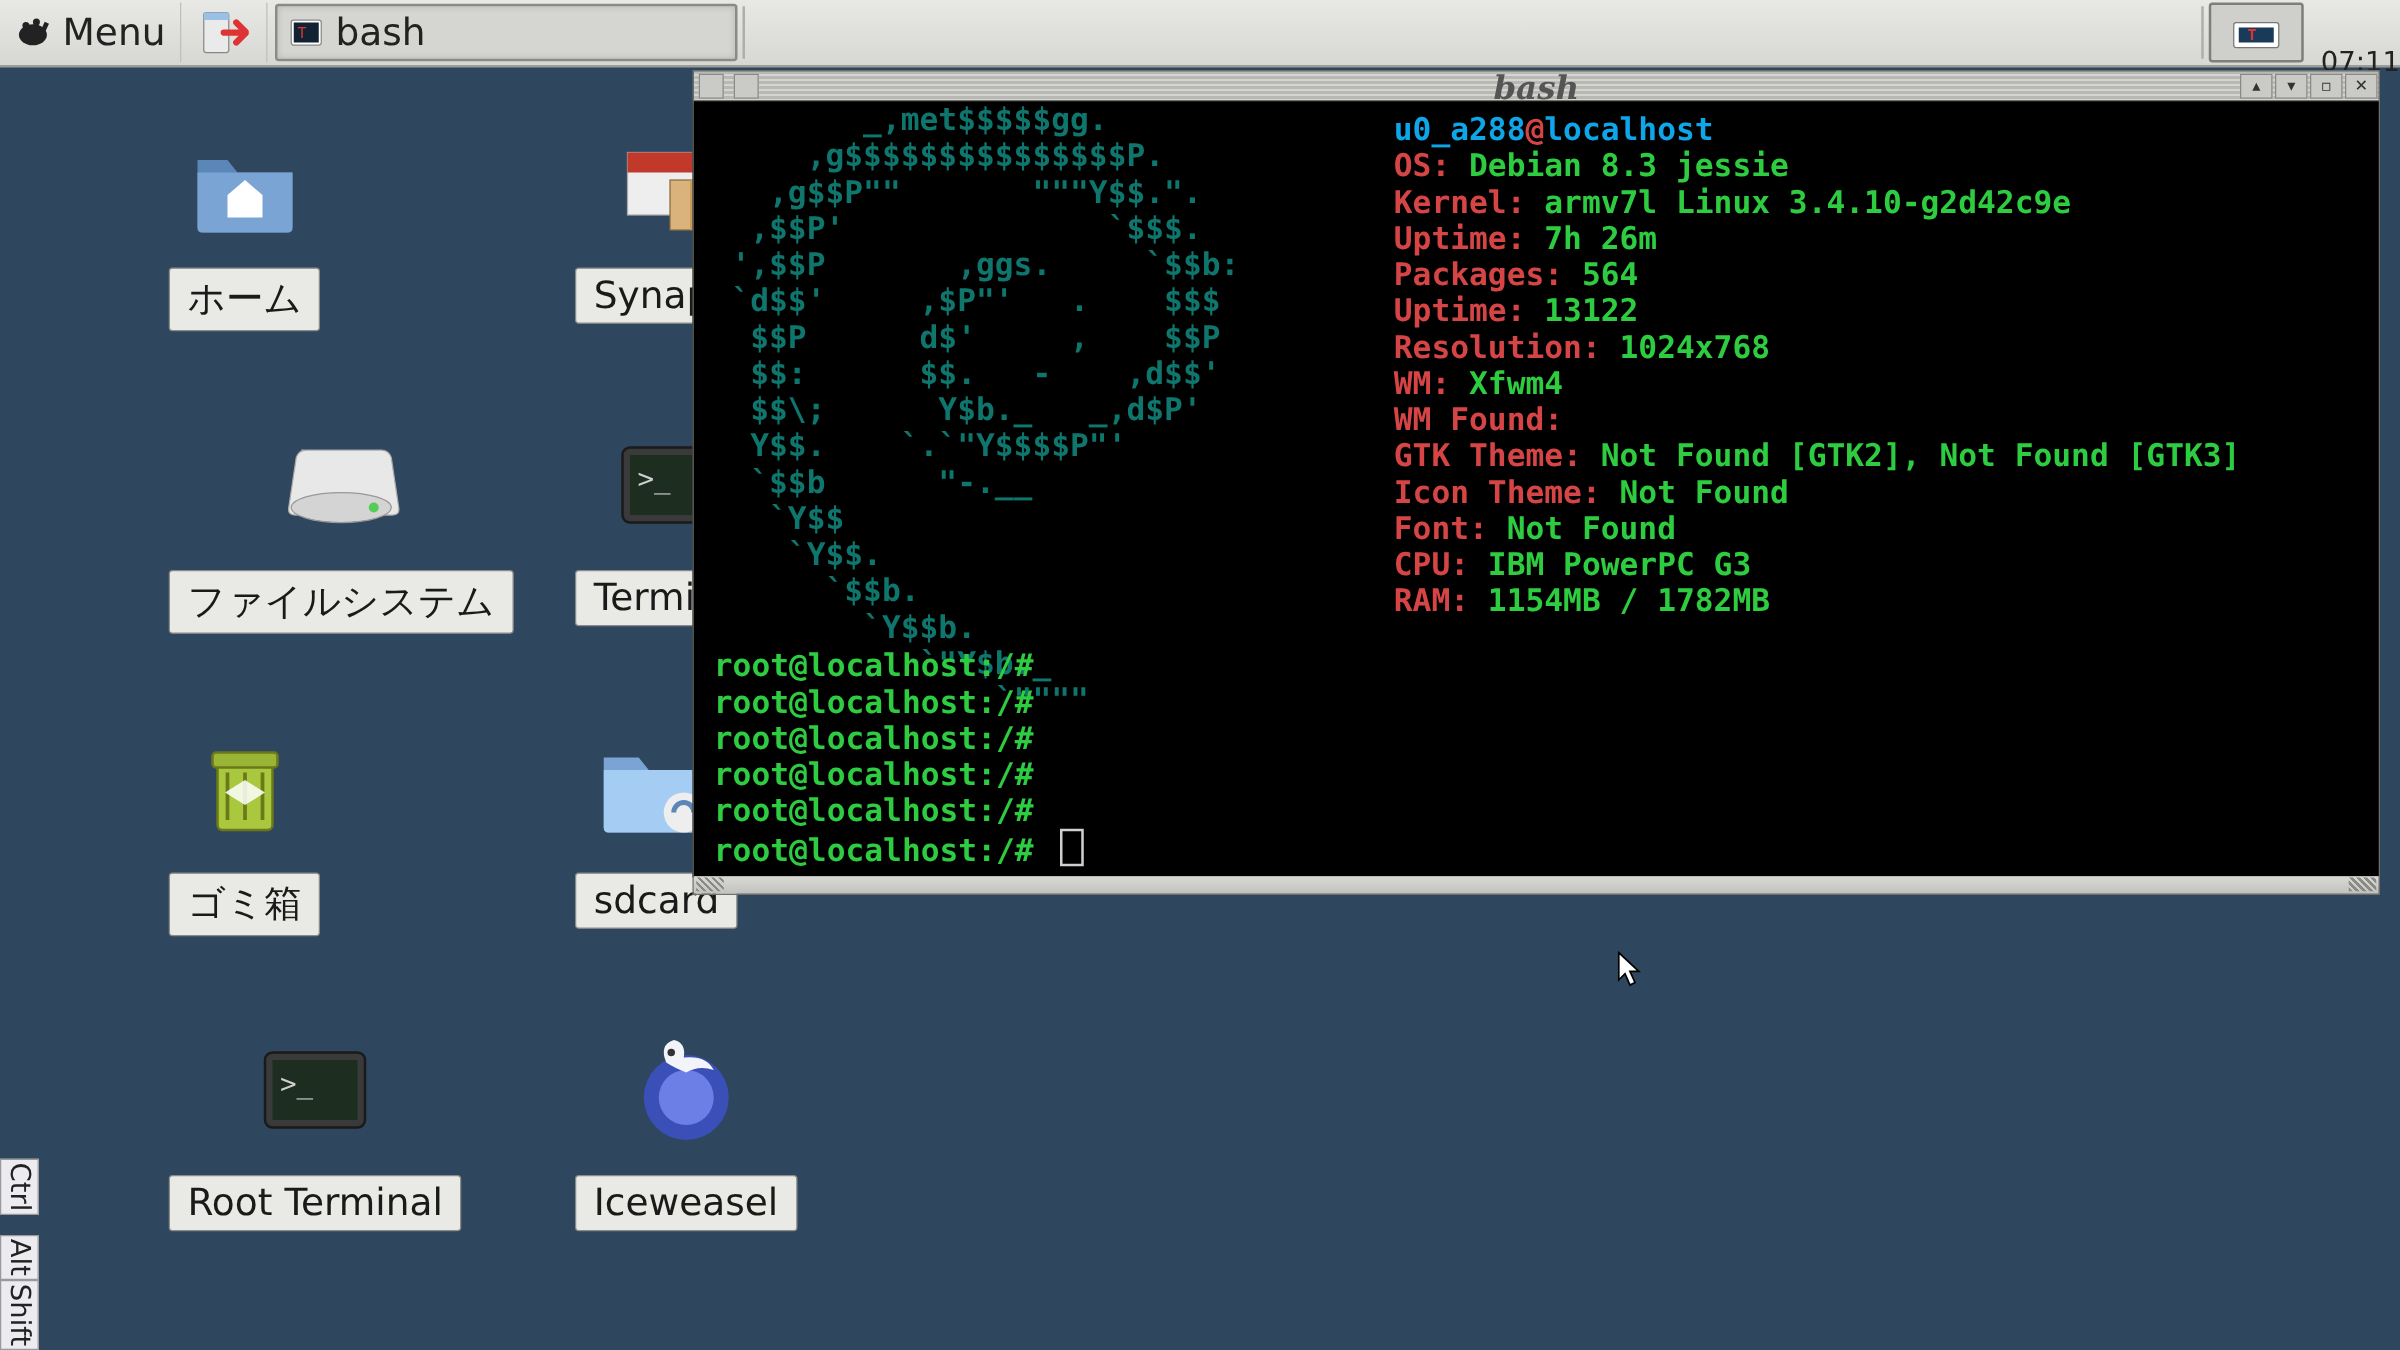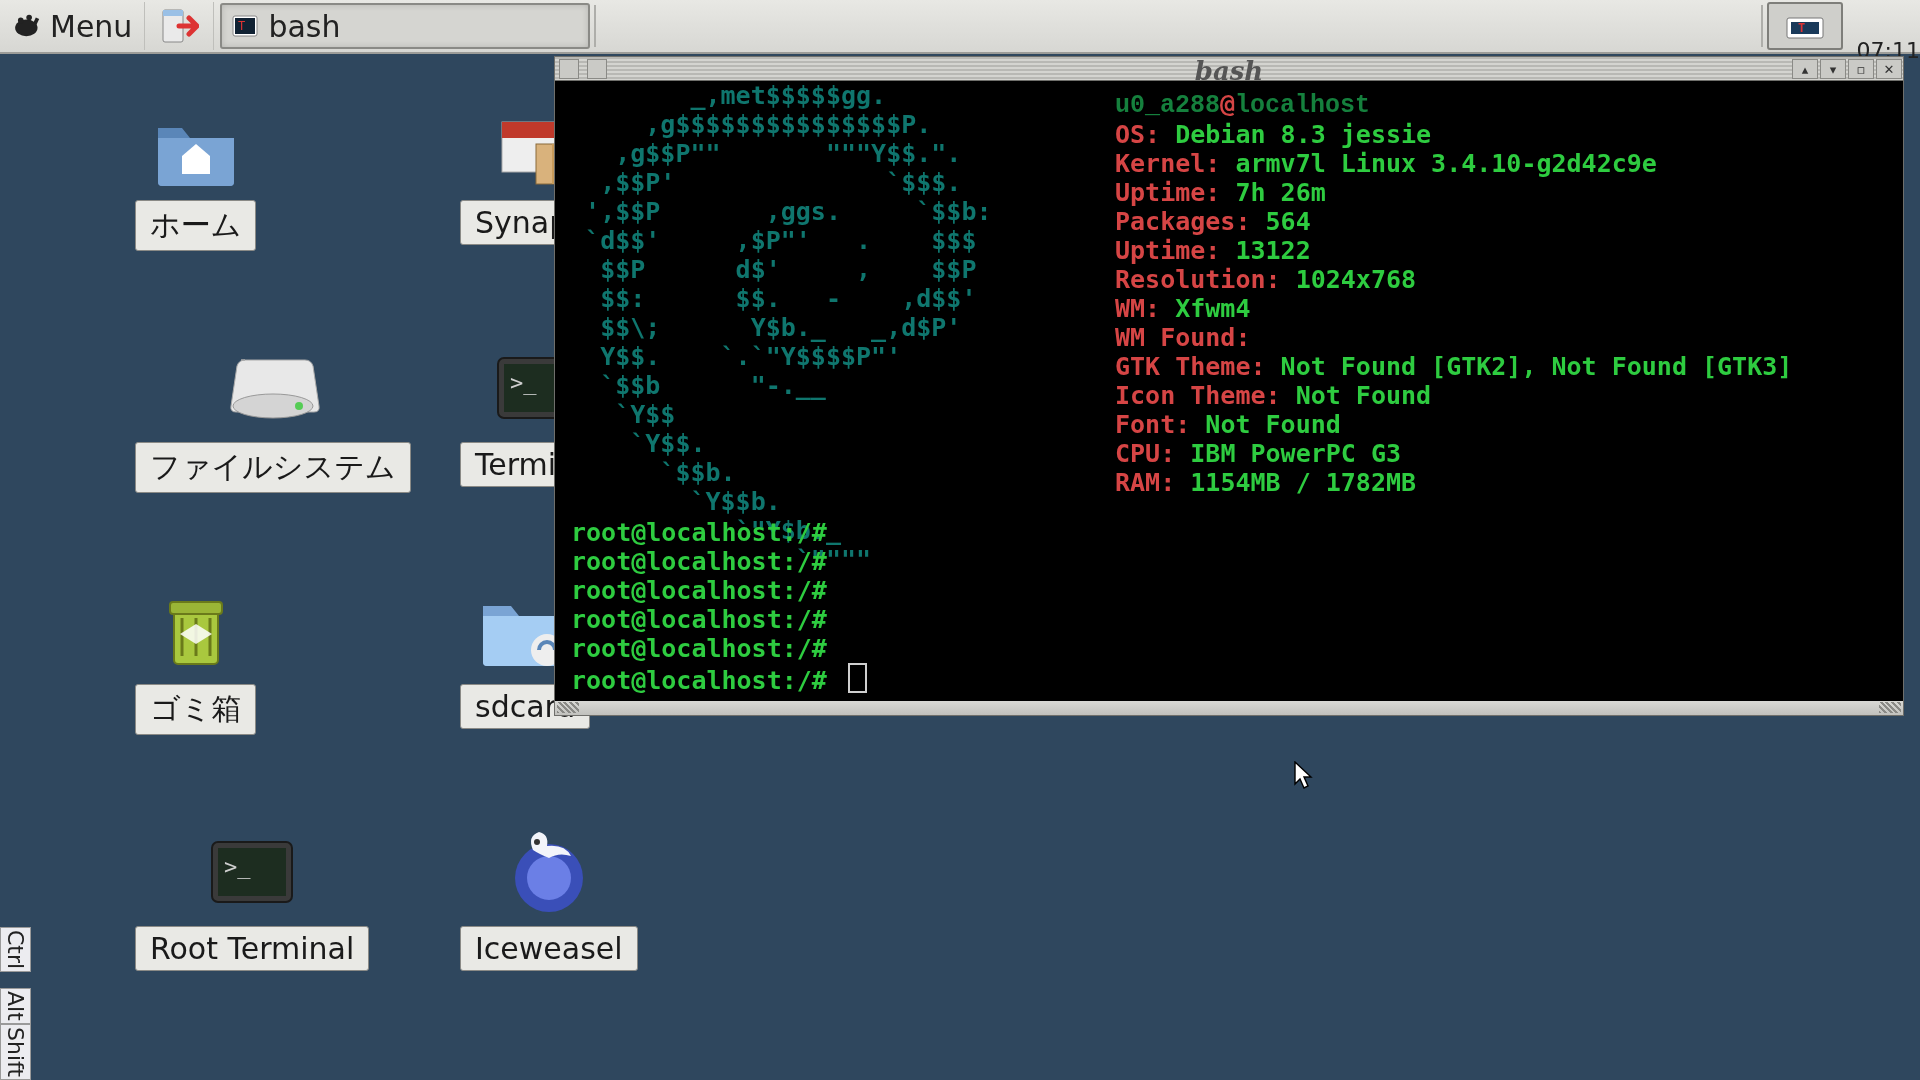--- a/index.html
+++ b/index.html
@@ -14,38 +14,38 @@
   .vsep{width:2px;height:42px;background:#aeaeaa;margin:0 4px;}
   .mouse-icon{width:38px;height:28px;}
   .logout-icn{width:40px;height:40px;}
   .term-small{width:26px;height:26px;margin-right:10px;display:inline-flex;align-items:center;justify-content:center;}
   .term-small svg{width:26px;height:26px;}
   .tray svg{width:40px;height:32px;}
 
   
   .desk-icon{position:absolute;display:flex;flex-direction:column;align-items:center;cursor:pointer;}
   .desk-icon .pic{width:96px;height:96px;display:flex;align-items:center;justify-content:center;}
-  .desk-icon .lbl{margin-top:4px;padding:4px 14px;background:#e9e9e5;border:1px solid #8a8a86;border-radius:3px;font-size:30px;color:#1a1a1a;white-space:nowrap;}
+  .desk-icon .lbl{margin-top:18px;padding:4px 14px;background:#e9e9e5;border:1px solid #8a8a86;border-radius:3px;font-size:30px;color:#1a1a1a;white-space:nowrap;}
 
   
   .keylbl{position:absolute;left:0;background:#ececf0;border:1px solid #9a9a9a;font-size:22px;color:#222;padding:2px 2px;writing-mode:vertical-rl;text-orientation:mixed;}
   
   
   .termwin{position:absolute;left:554px;top:56px;width:1350px;height:660px;}
   .titlebar{height:24px;background:repeating-linear-gradient(0deg,#d4d4d0 0 2px,#b8b8b4 2px 4px);border:1px solid #6f6f6b;display:flex;align-items:center;}
   .titlebar .wicon{width:18px;height:18px;margin:0 4px;background:#cacac6;border:1px solid #8a8a86;}
   .titlebar .wbtns{margin-left:auto;display:flex;}
   .titlebar .wbtn{width:24px;height:18px;margin:0 1px;background:#cacac6;border:1px solid #8a8a86;display:flex;align-items:center;justify-content:center;font-size:13px;color:#333;}
   .wtitle{position:absolute;left:0;right:0;text-align:center;font:italic 700 26px "DejaVu Serif",Georgia,serif;color:#555;pointer-events:none;}
   .termbody{position:absolute;left:0;right:0;top:24px;bottom:14px;background:#000;border:1px solid #6f6f6b;padding:8px 12px;font:700 25px/1.16 "DejaVu Sans Mono",monospace;color:#bfbfbf;white-space:pre;overflow:hidden;}
   .resizebar{position:absolute;left:0;right:0;bottom:0;height:14px;background:linear-gradient(#d9d9d5,#c1c1bd);border:1px solid #6f6f6b;border-top:none;}
   .resizebar::before,.resizebar::after{content:"";position:absolute;top:1px;width:22px;height:11px;background:repeating-linear-gradient(45deg,#8a8a86 0 2px,transparent 2px 4px);}
   .resizebar::before{left:2px;}
   .resizebar::after{right:2px;}
-  .g{color:#2ecc40;} .r{color:#d64545;} .ra{color:#15803d;font-family:Liberation Mono, monospace;} .w{color:#0f766e;}     
+  .g{color:#2ecc40;} .r{color:#d64545;} .ra{color:#0ea5e9;} .w{color:#0f766e;}     
   .cursor{display:inline-block;width:15px;height:26px;border:2px solid #cfcfcf;vertical-align:-4px;margin-left:6px;}
   .info{position:absolute;left:560px;top:8px;white-space:pre;}
   .prompts{position:absolute;left:0;bottom:6px;padding-left:16px;}
   .ascii{position:absolute;left:0;top:0;}
   
   
   .cursor-ptr{position:absolute;left:1294px;top:761px;width:22px;height:30px;pointer-events:none;}
 </style>
 </head>
 <body>

